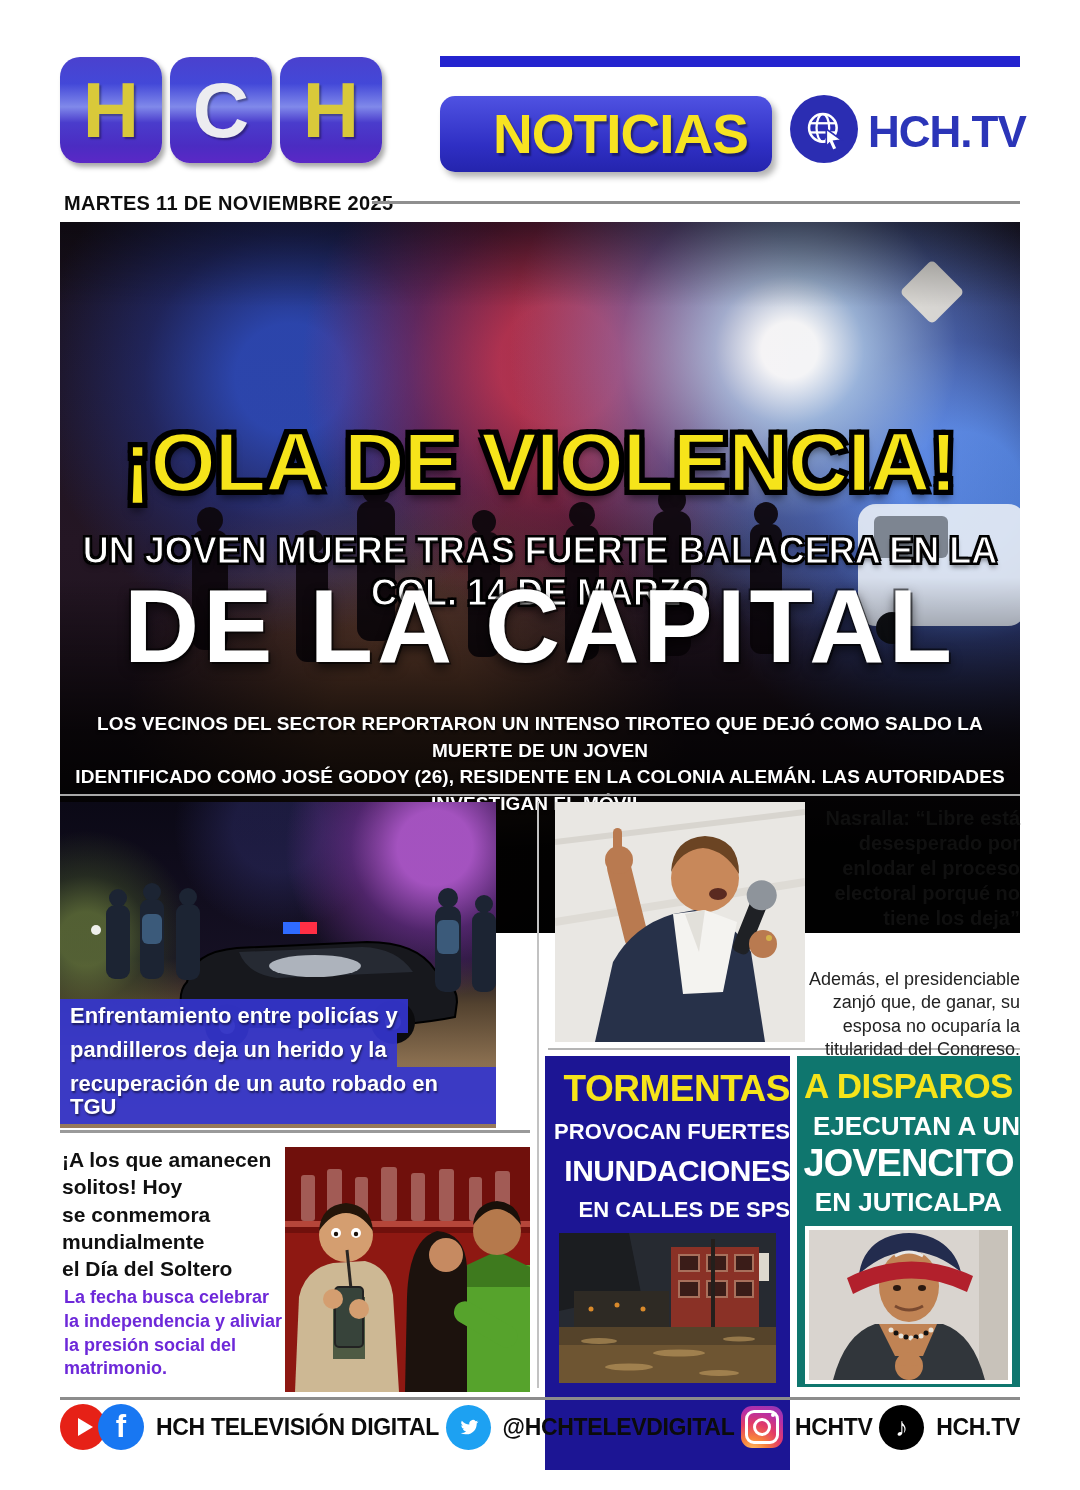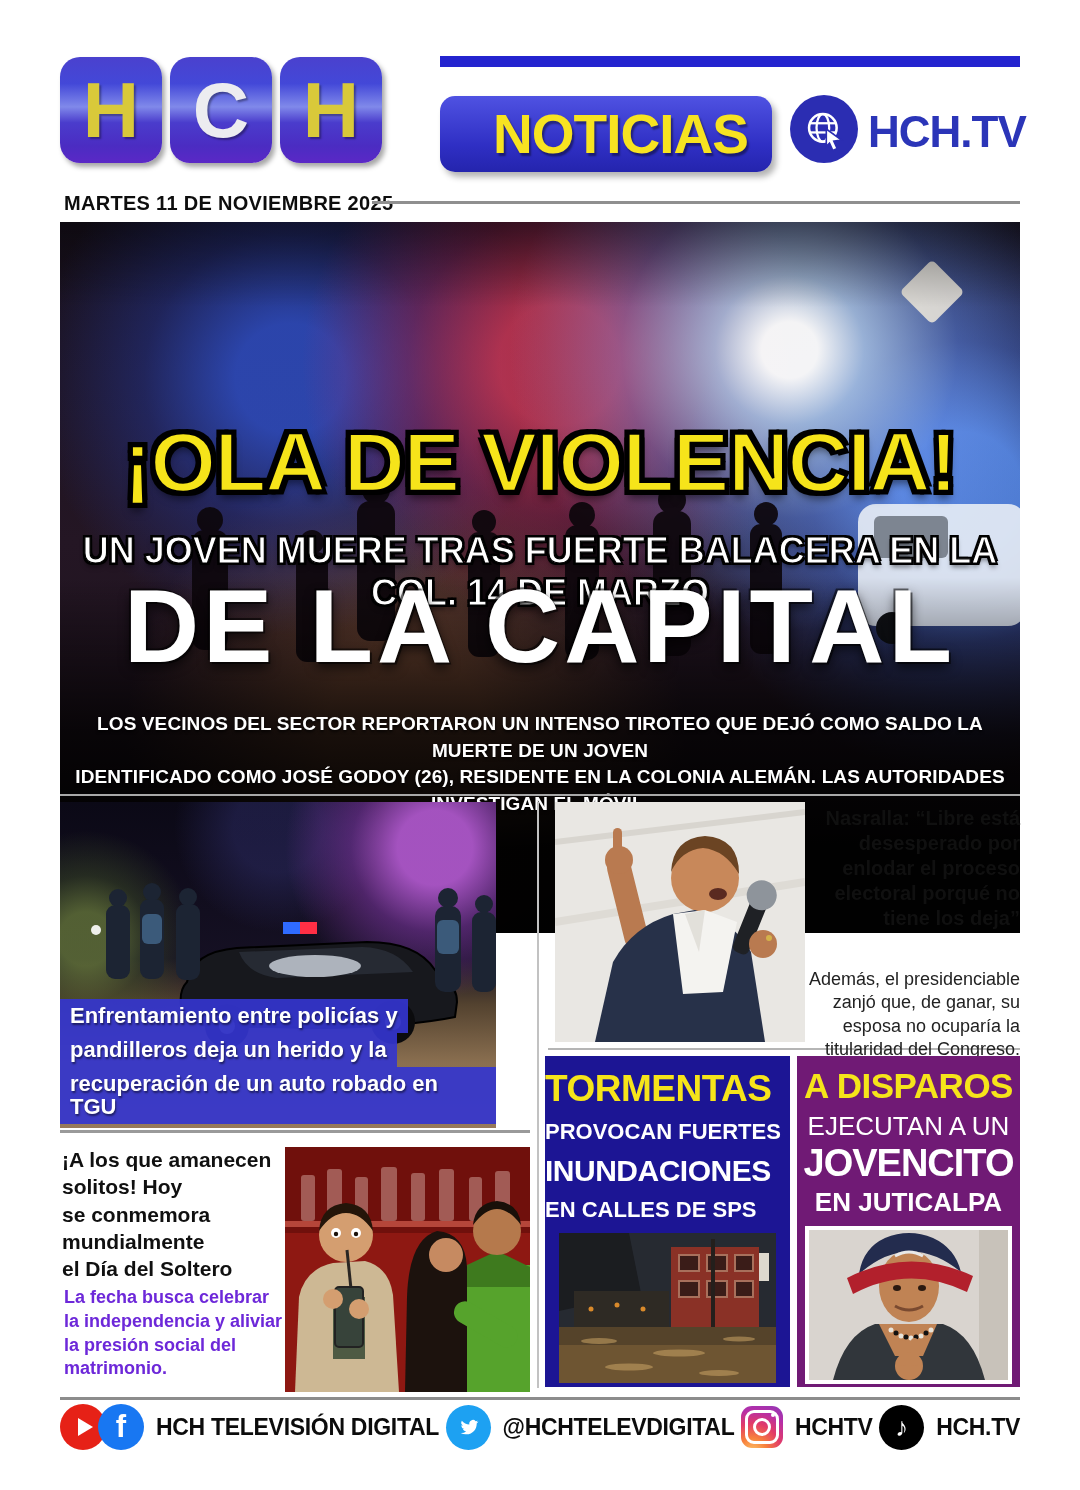--- a/index.html
+++ b/index.html
@@ -71,31 +71,31 @@
   .n-body div{white-space:nowrap;}
 
   
   .s-headline{left:62px;top:1146px;color:#101010;font-size:21px;font-weight:800;line-height:1.3;}
   .s-headline div{white-space:nowrap;}
   .s-body{left:64px;top:1286px;color:#6d28d9;font-size:18px;font-weight:700;line-height:1.32;}
   .s-body div{white-space:nowrap;}
   .movie-photo{left:285px;top:1147px;width:245px;height:245px;overflow:hidden;}
 
   
-  .tormentas-card{left:545px;top:1056px;width:245px;height:331px;background:#1c1594;text-align:left;overflow:hidden;}
+  .tormentas-card{left:545px;top:1056px;width:245px;height:414px;background:#1c1594;text-align:right;overflow:hidden;}
   .t1{margin-top:14px;font-size:37px;font-weight:900;color:#f6e41a;letter-spacing:-.5px;line-height:1.05;}
   .t2{margin-top:10px;font-size:22px;font-weight:800;color:#fff;}
   .t3{margin-top:9px;font-size:30px;font-weight:900;color:#fff;letter-spacing:-.5px;}
   .t4{margin-top:9px;font-size:22px;font-weight:800;color:#fff;}
   .flood-photo{margin:10px auto 0;width:217px;height:150px;overflow:hidden;}
 
   
-  .disparos-card{left:797px;top:1056px;width:223px;height:331px;background:#701a75;text-align:center;overflow:hidden;}
+  .disparos-card{left:797px;top:1056px;width:223px;height:331px;background:#0f766e;text-align:center;overflow:hidden;}
   .d1{margin-top:12px;font-size:35px;font-weight:900;color:#f6e41a;letter-spacing:-.5px;line-height:1.05;}
-  .d2{margin-top:6px;font-size:26px;font-weight:400;color:#fff;}
+  .d2{margin-top:6px;font-size:26px;font-weight:700;color:#fff;text-align:right;}
   .d3{margin-top:2px;font-size:38px;font-weight:900;color:#fff;letter-spacing:-1px;line-height:1.05;}
   .d4{margin-top:3px;font-size:26px;font-weight:800;color:#fff;}
   .portrait-photo{margin:8px auto 0;width:199px;height:150px;border:4px solid #fff;overflow:hidden;background:#d8d2cc;}
 
   
   .footer{left:60px;top:1404px;width:960px;display:flex;align-items:center;justify-content:space-between;}
   .f-group{display:flex;align-items:center;}
   .f-label{font-size:23px;font-weight:800;color:#0c0c0c;letter-spacing:-.3px;margin-left:12px;}
   .ic{border-radius:50%;display:flex;align-items:center;justify-content:center;flex:0 0 auto;}
   .ic-yt{width:46px;height:46px;background:#e62117;}

